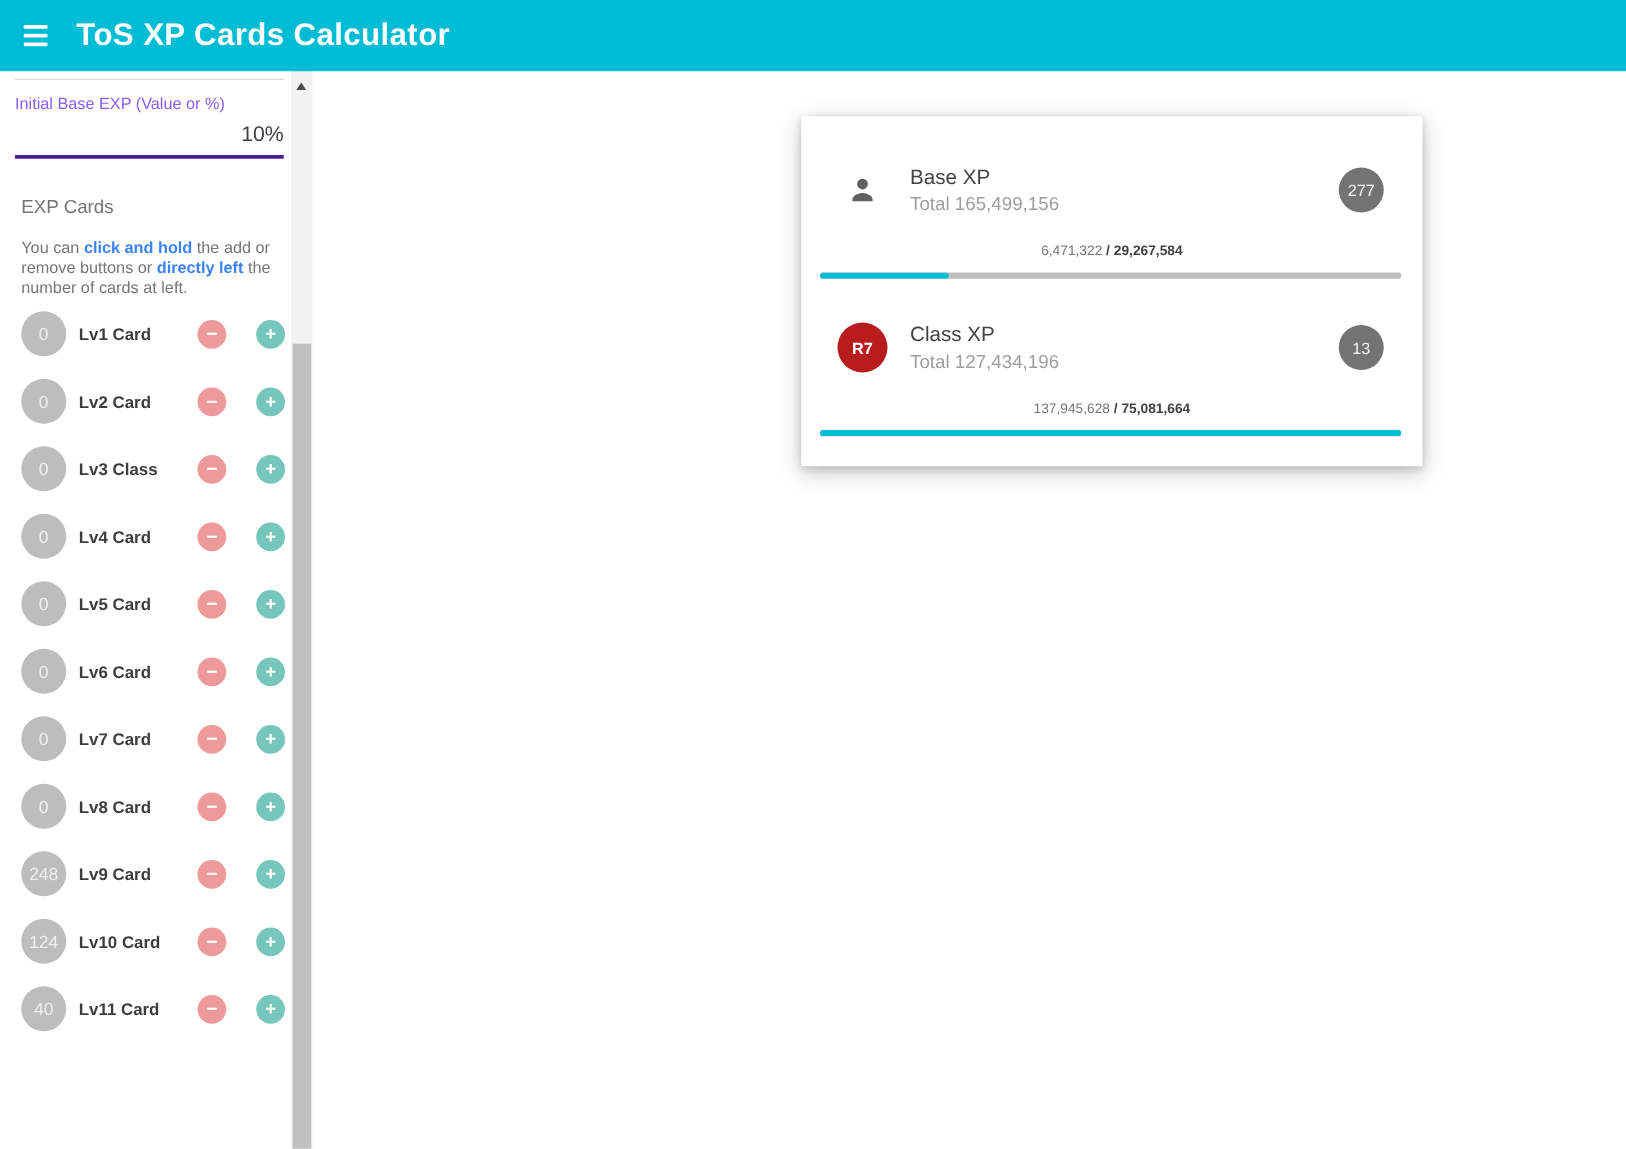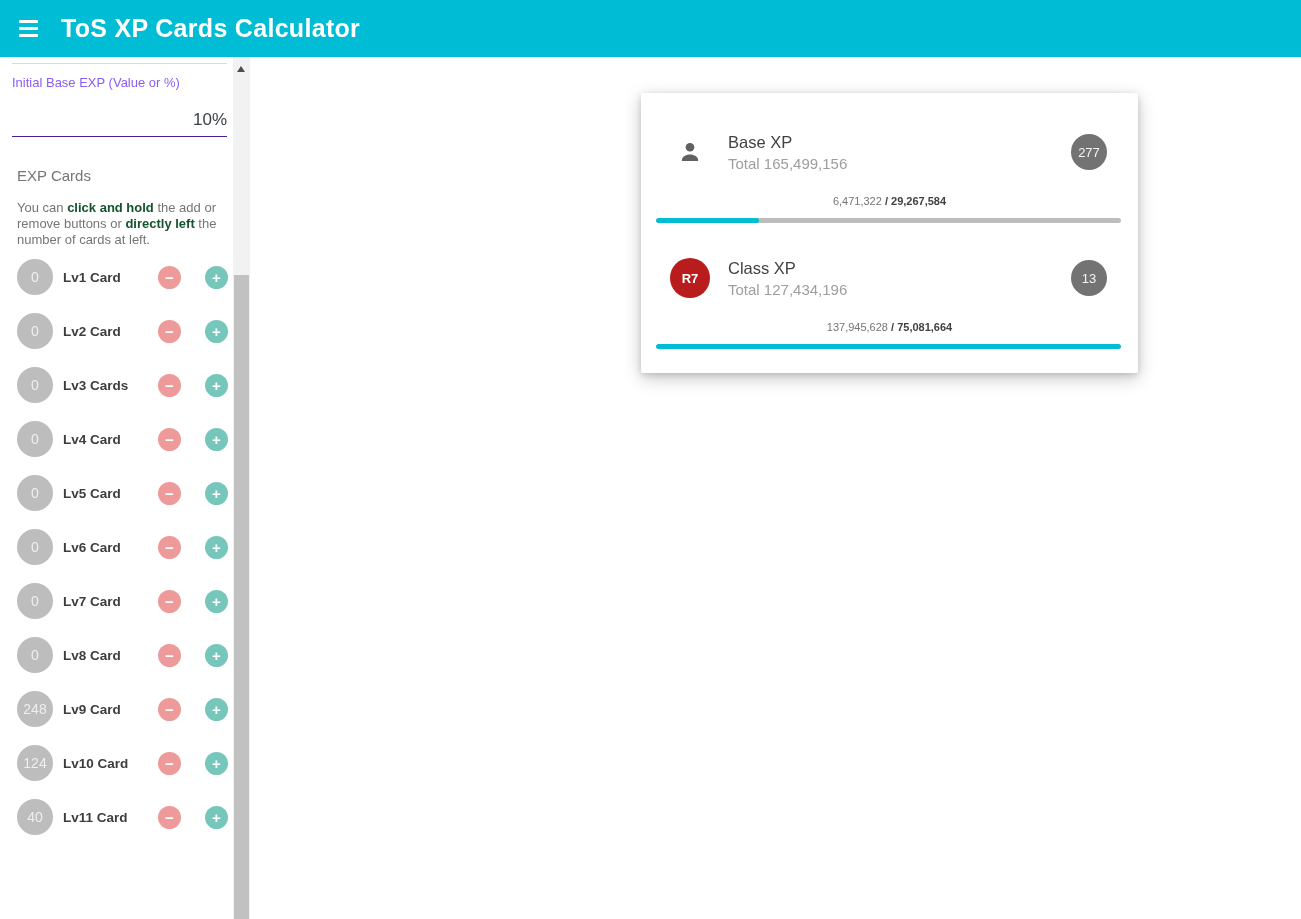--- a/index.html
+++ b/index.html
@@ -53,43 +53,43 @@
   }
   .field { margin: 0 6px 0 12px; }
   .field-label {
     margin-top: 11px;
     font-size: 13px;
     color: #8b5cf6;
   }
   .field-input {
     display: block;
     width: 100%;
-    margin-top: 20px;
+    margin-top: 8px;
     padding-bottom: 6px;
     border: none;
-    border-bottom: 1px solid #4c1d95;
+    border-bottom: 3px solid #4c1d95;
     outline: none;
     text-align: right;
     font-size: 17px;
     color: #3c4043;
     font-family: "Liberation Sans", sans-serif;
     background: transparent;
   }
   .cards-heading {
     margin: 30px 6px 0 17px;
     font-size: 15px;
     color: #757575;
   }
   .cards-hint {
     margin: 16px 10px 0 17px;
     font-size: 13px;
     line-height: 16px;
     color: #757575;
   }
-  .cards-hint b { color: #14532d; }
+  .cards-hint b { color: #3b82f6; }
   .card-rows { margin-top: 2px; }
   .card-row {
     height: 54px;
     display: flex;
     align-items: center;
   }
   .count-badge {
     width: 36px; height: 36px;
     margin-left: 17px;
     border-radius: 50%;
@@ -252,21 +252,21 @@
           <div class="card-label">Lv2 Card</div>
           <button class="round-btn minus">
             <span class="sym">−</span>
           </button>
           <button class="round-btn plus">
             <span class="sym">+</span>
           </button>
         </div>
         <div class="card-row">
           <div class="count-badge">0</div>
-          <div class="card-label">Lv3 Cards</div>
+          <div class="card-label">Lv3 Class</div>
           <button class="round-btn minus">
             <span class="sym">−</span>
           </button>
           <button class="round-btn plus">
             <span class="sym">+</span>
           </button>
         </div>
         <div class="card-row">
           <div class="count-badge">0</div>
           <div class="card-label">Lv4 Card</div>

